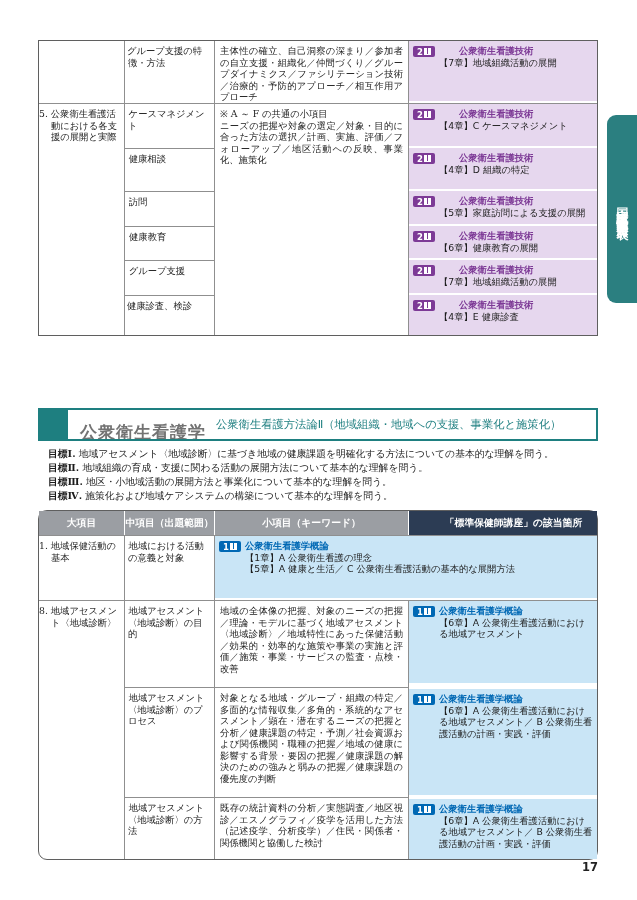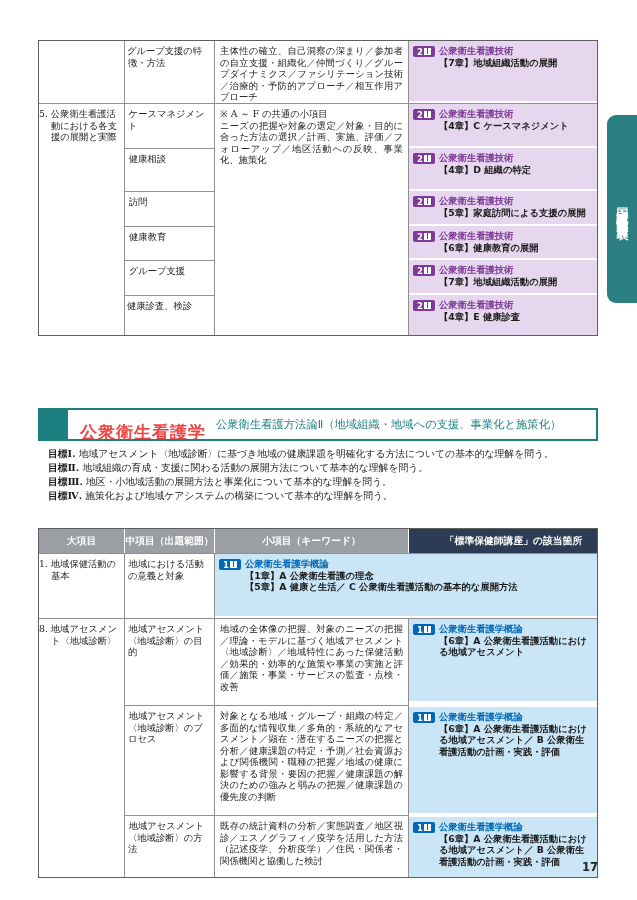--- a/index.html
+++ b/index.html
@@ -29,41 +29,41 @@
   .refcell.blue{background:#c9e5f6;}
   .vol-badge{flex:none; display:inline-flex; align-items:center; justify-content:center; gap:1px;
              width:22px; height:11px; border-radius:2px; color:#fff; font-size:8.5px; font-weight:bold; margin:1px 4px 0 0;}
   .vol-badge.purple{background:#7d3a96;}
   .vol-badge.blue{background:#0068b4;}
   .book-icon{display:inline-block; width:7px; height:6px;
              background:linear-gradient(to right,#fff 44%,transparent 44%,transparent 56%,#fff 56%);
              border-bottom:1px solid #fff;}
   .ref-text{display:block; min-width:0;}
   .ref-series{display:block; font-weight:bold; font-size:9.3px; line-height:1.25;}
-  .ref-series.purple-t{color:#7d3a96;}
+  .ref-series.purple-t{color:#7d3a96;margin-left:20px;}
   .ref-series.blue-t{color:#0068b4;}
-  .ref-chapters{display:block; font-size:9.3px; line-height:1.25; color:#1c1c1c; white-space:pre-line;font-weight:bold;}
+  .ref-chapters{display:block; font-size:9.3px; line-height:1.25; color:#1c1c1c; white-space:pre-line;}
 
   
   #top-table{top:40px;}
 
   
   .sec-title{position:absolute; left:38px; top:408px; width:560px; height:33px; display:flex; box-sizing:border-box;}
   .sec-accent{width:28px; height:33px; background:#1e7f80; flex:none;}
   .sec-box{flex:1; border:2px solid #1e7f80; box-sizing:border-box; background:#fff;
            display:flex; align-items:center; padding-left:12px; gap:10px; overflow:hidden;}
-  .sec-main{color:#ef4444; font-weight:bold; font-size:17px; letter-spacing:1px; white-space:nowrap;margin-top:16px;}
+  .sec-main{color:#737373; font-weight:bold; font-size:17px; letter-spacing:1px; white-space:nowrap;margin-top:16px;}
   .sec-sub{color:#1e7f80; font-weight:normal; font-size:11.3px; white-space:nowrap;}
 
   .goals{position:absolute; left:48px; top:447px; width:560px; font-size:9.8px; line-height:1.42;}
   .goal-line{white-space:nowrap; overflow:hidden;}
   .goal-label{font-weight:bold;}
 
   
-  #bottom-table{top:528px;}
+  #bottom-table{top:510px;border-radius:9px;}
   .thead{display:flex; height:24px;}
   .th{box-sizing:border-box; color:#fff; font-weight:bold; font-size:9.8px; display:flex; align-items:center; justify-content:center;
       border-right:1px solid #fff; overflow:hidden;}
   .th.gray{background:#9b9ea3;}
   .th.dark{background:#2c3c54; border-right:none;padding-left:21px;}
   .brow{display:flex;}
   .b-mid{width:90px; flex:none; border-right:1px solid #8f8f8f; border-top:1px solid #8f8f8f; padding:4px 3px;
          box-sizing:border-box; font-size:9.3px; line-height:1.25; overflow:hidden;}
   .b-key{width:194px; flex:none; border-right:1px solid #8f8f8f; border-top:1px solid #8f8f8f; padding:4px 5px;
          box-sizing:border-box; font-size:9.3px; line-height:1.24; overflow:hidden; text-align:justify;}

